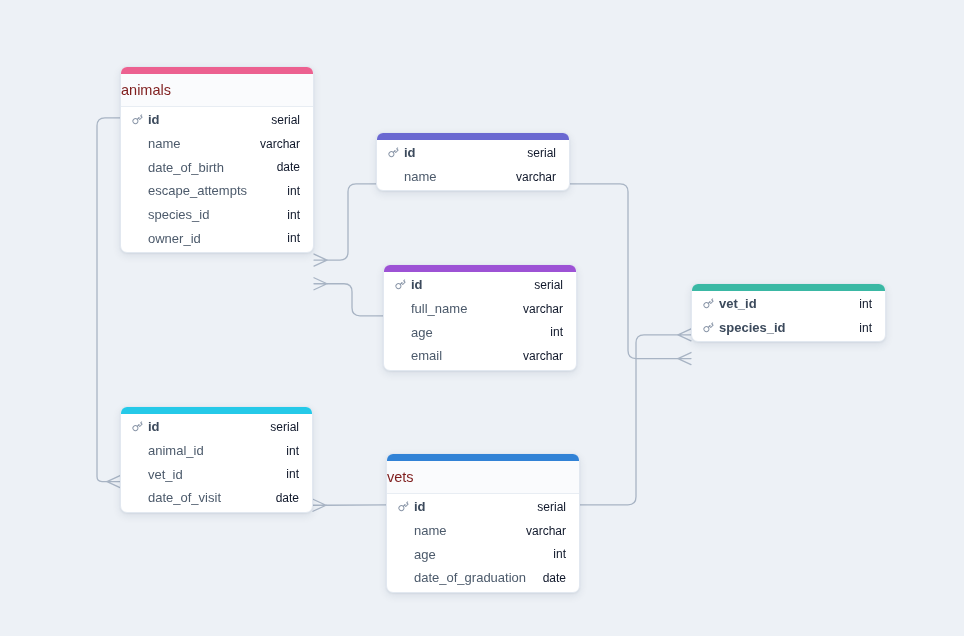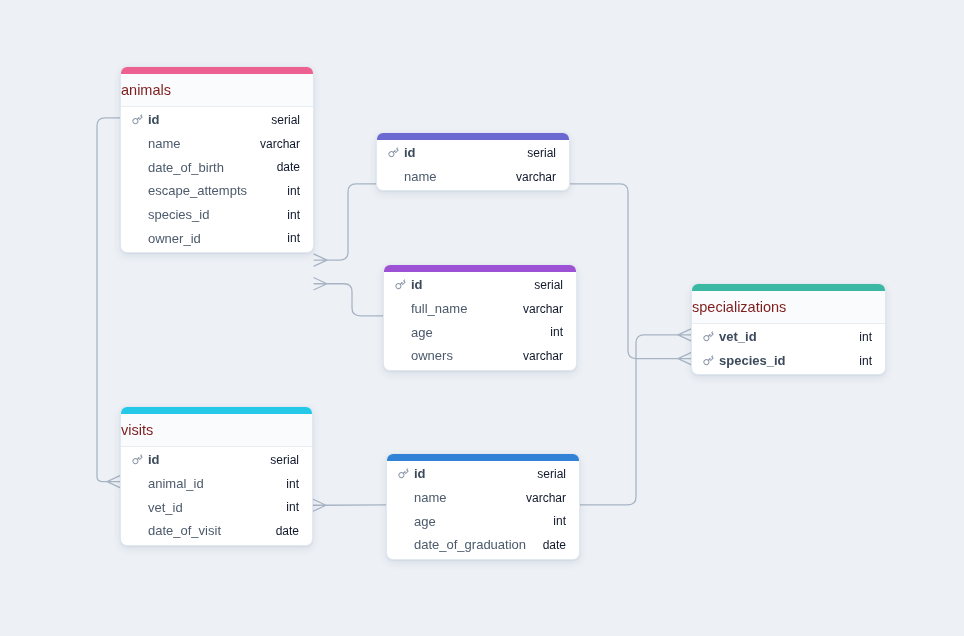--- a/index.html
+++ b/index.html
@@ -150,28 +150,27 @@
             <span class="col-name">full_name</span>
             <span class="col-type">varchar</span>
           </div>
           <div class="col-row">
             <span class="keyspace"></span>
             <span class="col-name">age</span>
             <span class="col-type">int</span>
           </div>
           <div class="col-row">
             <span class="keyspace"></span>
-            <span class="col-name">owners</span>
+            <span class="col-name">email</span>
             <span class="col-type">varchar</span>
           </div>
         </div>
       </div>
       <div class="table-card" style="left: 691px; top: 283px; width: 195px;">
         <div class="accent-bar" style="background: rgb(58, 184, 164);"></div>
-        <div class="table-title">specializations</div>
         <div class="table-body">
           <div class="col-row pk">
             <span class="keyspace">
               <svg width="11" height="11" viewBox="0 0 24 24" fill="none" stroke="#8a96a8" stroke-width="2.2" stroke-linecap="round" stroke-linejoin="round">
                 <path d="M21 2l-2 2m-7.61 7.61a5.5 5.5 0 1 1-7.778 7.778 5.5 5.5 0 0 1 7.777-7.777zm0 0L15.5 7.5m-1.5 1.5l3 3L22 7l-3-3"></path>
               </svg>
             </span>
             <span class="col-name">vet_id</span>
             <span class="col-type">int</span>
           </div>
@@ -181,21 +180,20 @@
                 <path d="M21 2l-2 2m-7.61 7.61a5.5 5.5 0 1 1-7.778 7.778 5.5 5.5 0 0 1 7.777-7.777zm0 0L15.5 7.5m-1.5 1.5l3 3L22 7l-3-3"></path>
               </svg>
             </span>
             <span class="col-name">species_id</span>
             <span class="col-type">int</span>
           </div>
         </div>
       </div>
       <div class="table-card" style="left: 120px; top: 406px; width: 193px;">
         <div class="accent-bar" style="background: rgb(37, 201, 232);"></div>
-        <div class="table-title">visits</div>
         <div class="table-body">
           <div class="col-row pk">
             <span class="keyspace">
               <svg width="11" height="11" viewBox="0 0 24 24" fill="none" stroke="#8a96a8" stroke-width="2.2" stroke-linecap="round" stroke-linejoin="round">
                 <path d="M21 2l-2 2m-7.61 7.61a5.5 5.5 0 1 1-7.778 7.778 5.5 5.5 0 0 1 7.777-7.777zm0 0L15.5 7.5m-1.5 1.5l3 3L22 7l-3-3"></path>
               </svg>
             </span>
             <span class="col-name">id</span>
             <span class="col-type">serial</span>
           </div>
@@ -211,20 +209,21 @@
           </div>
           <div class="col-row">
             <span class="keyspace"></span>
             <span class="col-name">date_of_visit</span>
             <span class="col-type">date</span>
           </div>
         </div>
       </div>
       <div class="table-card" style="left: 386px; top: 453px; width: 194px;">
         <div class="accent-bar" style="background: rgb(49, 130, 214);"></div>
+        <div class="table-title">vets</div>
         <div class="table-body">
           <div class="col-row pk">
             <span class="keyspace">
               <svg width="11" height="11" viewBox="0 0 24 24" fill="none" stroke="#8a96a8" stroke-width="2.2" stroke-linecap="round" stroke-linejoin="round">
                 <path d="M21 2l-2 2m-7.61 7.61a5.5 5.5 0 1 1-7.778 7.778 5.5 5.5 0 0 1 7.777-7.777zm0 0L15.5 7.5m-1.5 1.5l3 3L22 7l-3-3"></path>
               </svg>
             </span>
             <span class="col-name">id</span>
             <span class="col-type">serial</span>
           </div>

